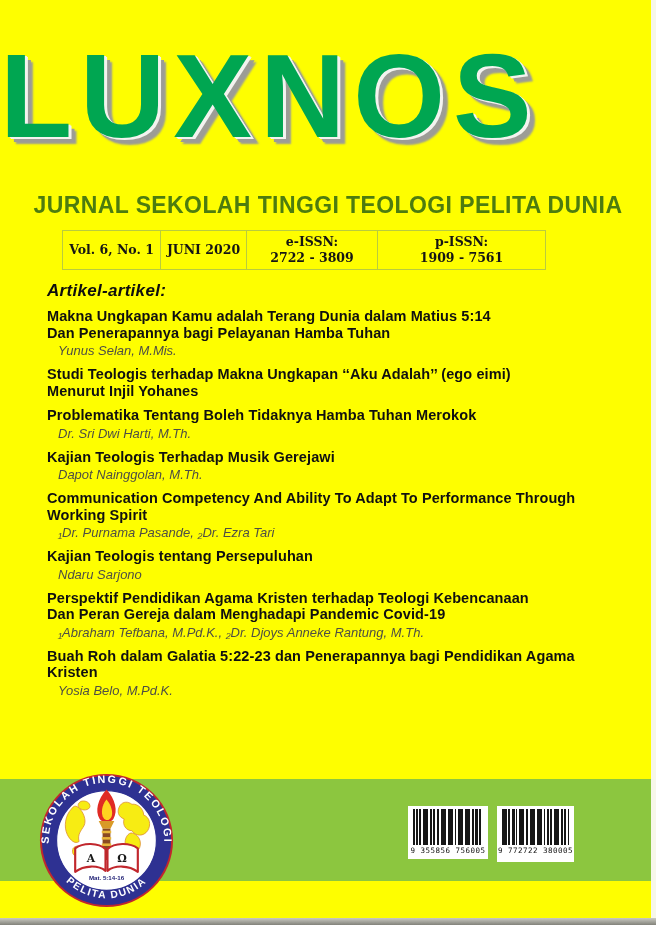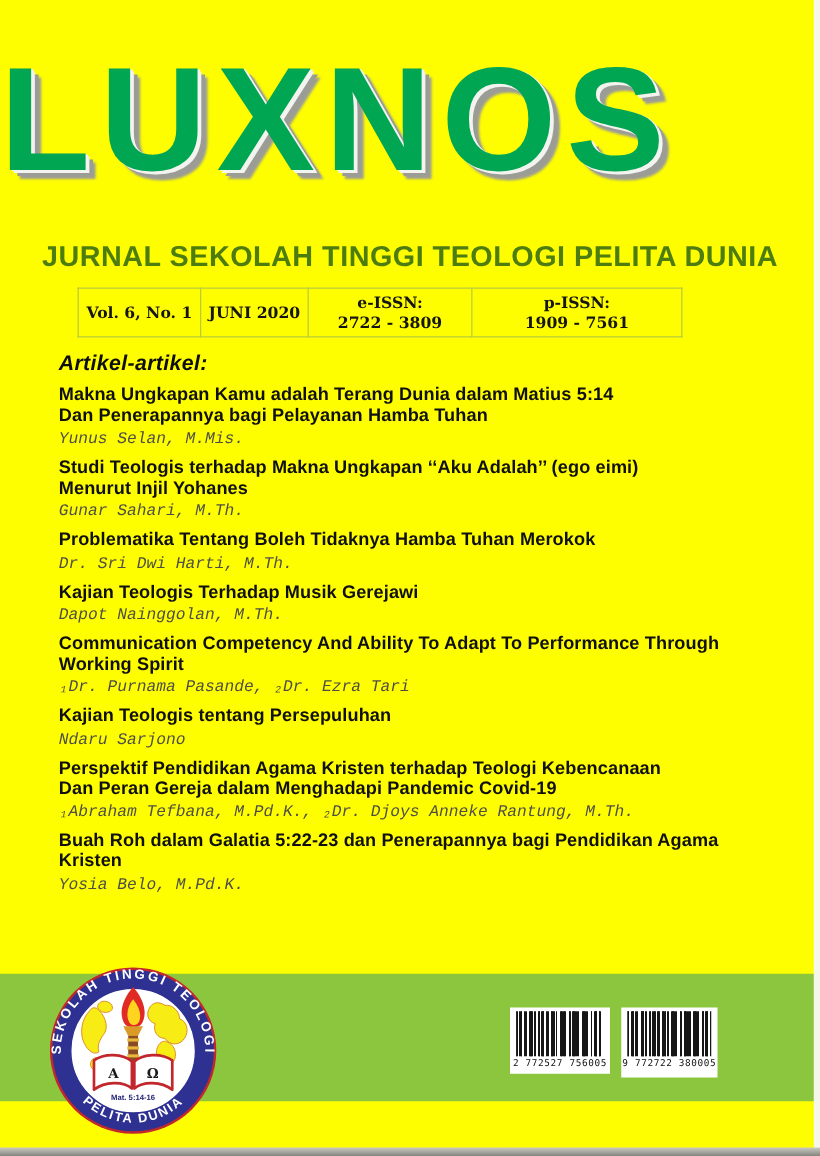--- a/index.html
+++ b/index.html
@@ -44,23 +44,23 @@
   .articles-heading {
     font-size:17px; font-weight:bold; font-style:italic;
     color:#0e0e0e; letter-spacing:0.3px; margin-bottom:7px;
   }
   .article { margin-bottom:8px; }
   .article-title {
     font-size:14.5px; font-weight:bold; color:#101010;
     line-height:16.5px; white-space:pre-line; letter-spacing:0.1px;
   }
   .article-authors {
-    font-family:Liberation Mono, monospace;
+    font-family:Liberation Sans, sans-serif;
     font-size:13px; font-style:italic; color:#4e4e45;
-    line-height:15px; margin-top:2px;
+    line-height:15px; margin-top:2px;margin-left:11px;
   }
 
   
   .green-band { position:absolute; left:0; top:779px; width:656px; height:102px; background:#8CC63F; }
   .logo { position:absolute; left:38px; top:772px; width:137px; height:137px; }
 
   .barcode { position:absolute; top:806px; background:#ffffff; }
   .barcode-1 { left:408px; width:80px; height:53px; }
   .barcode-2 { left:497px; width:77px; height:56px; }
   .barcode .bars {
@@ -113,21 +113,20 @@
     <div class="articles-heading">Artikel-artikel:</div>
 
     <div class="article">
       <div class="article-title">Makna Ungkapan Kamu adalah Terang Dunia dalam Matius 5:14
 Dan Penerapannya bagi Pelayanan Hamba Tuhan</div>
       <div class="article-authors">Yunus Selan, M.Mis.</div>
     </div>
     <div class="article">
       <div class="article-title">Studi Teologis terhadap Makna Ungkapan ‘‘Aku Adalah’’ (ego eimi)
 Menurut Injil Yohanes</div>
-      <div class="article-authors">Gunar Sahari, M.Th.</div>
     </div>
     <div class="article">
       <div class="article-title">Problematika Tentang Boleh Tidaknya Hamba Tuhan Merokok</div>
       <div class="article-authors">Dr. Sri Dwi Harti, M.Th.</div>
     </div>
     <div class="article">
       <div class="article-title">Kajian Teologis Terhadap Musik Gerejawi</div>
       <div class="article-authors">Dapot Nainggolan, M.Th.</div>
     </div>
     <div class="article">
@@ -189,21 +188,21 @@
     <text font-size="11" font-weight="bold" fill="#ffffff" letter-spacing="2" font-family="Liberation Sans, sans-serif" text-anchor="middle">
       <textPath href="#arcTop" startOffset="50%">SEKOLAH TINGGI TEOLOGI</textPath>
     </text>
     <text font-size="10.5" font-weight="bold" fill="#ffffff" letter-spacing="1.6" font-family="Liberation Sans, sans-serif" text-anchor="middle">
       <textPath href="#arcBot" startOffset="50%">PELITA DUNIA</textPath>
     </text>
   </svg>
 
   <div class="barcode barcode-1">
     <div class="bars"></div>
-    <div class="num">2 772527 756005</div>
+    <div class="num">9 355856 756005</div>
   </div>
   <div class="barcode barcode-2">
     <div class="bars"></div>
     <div class="num">9 772722 380005</div>
   </div>
 
   <div class="edge-right"></div>
   <div class="edge-bottom"></div>
 </div>
 

